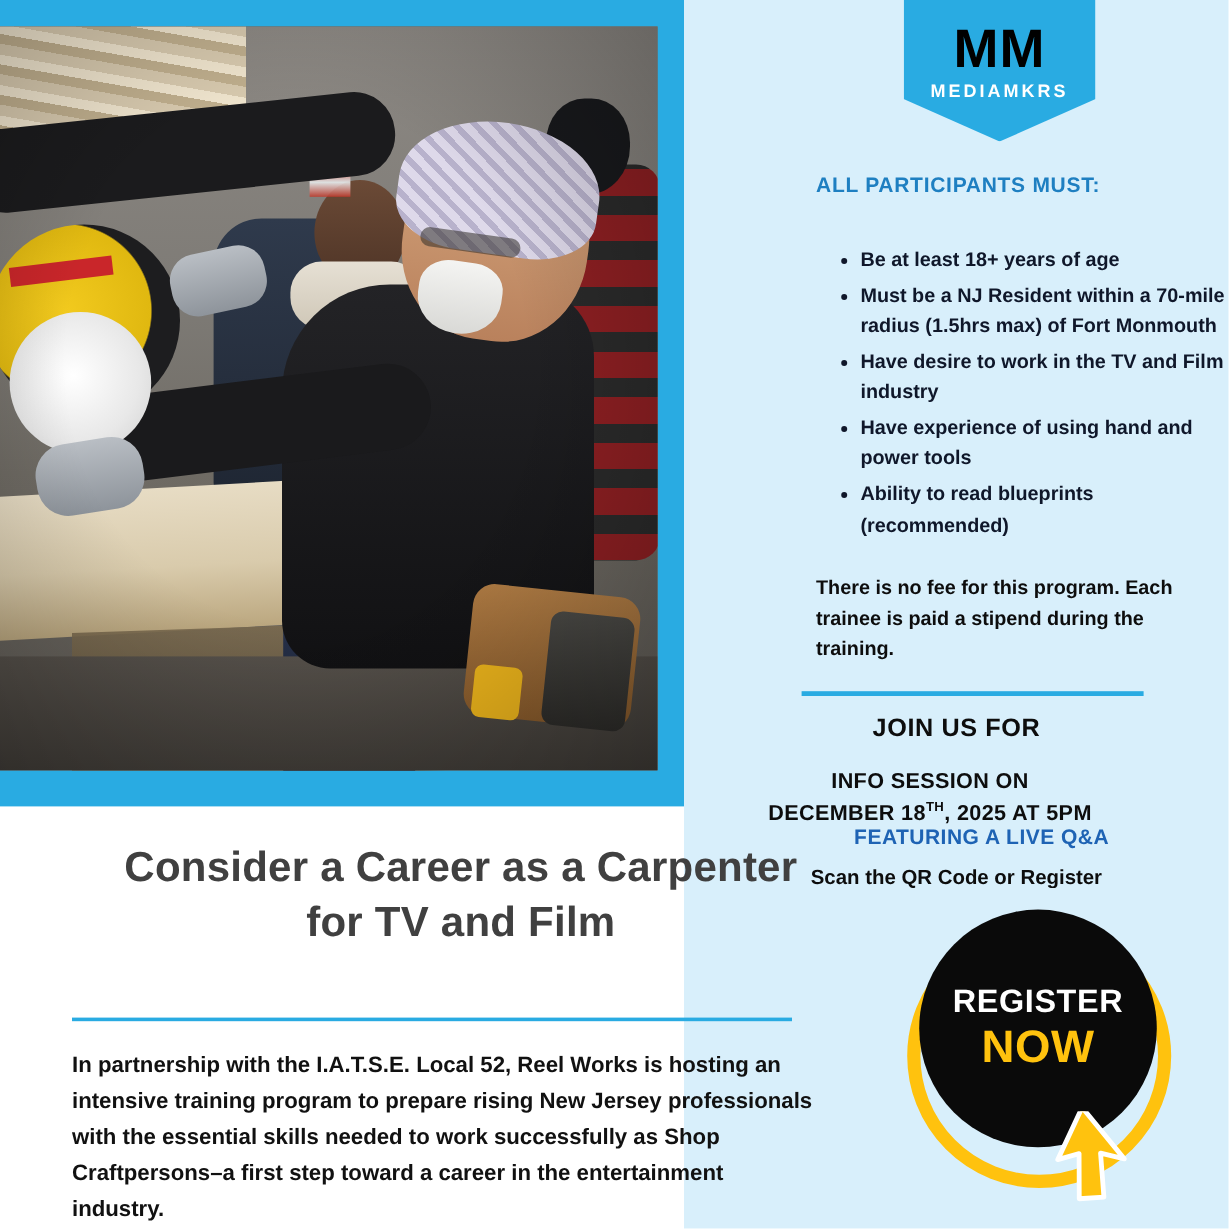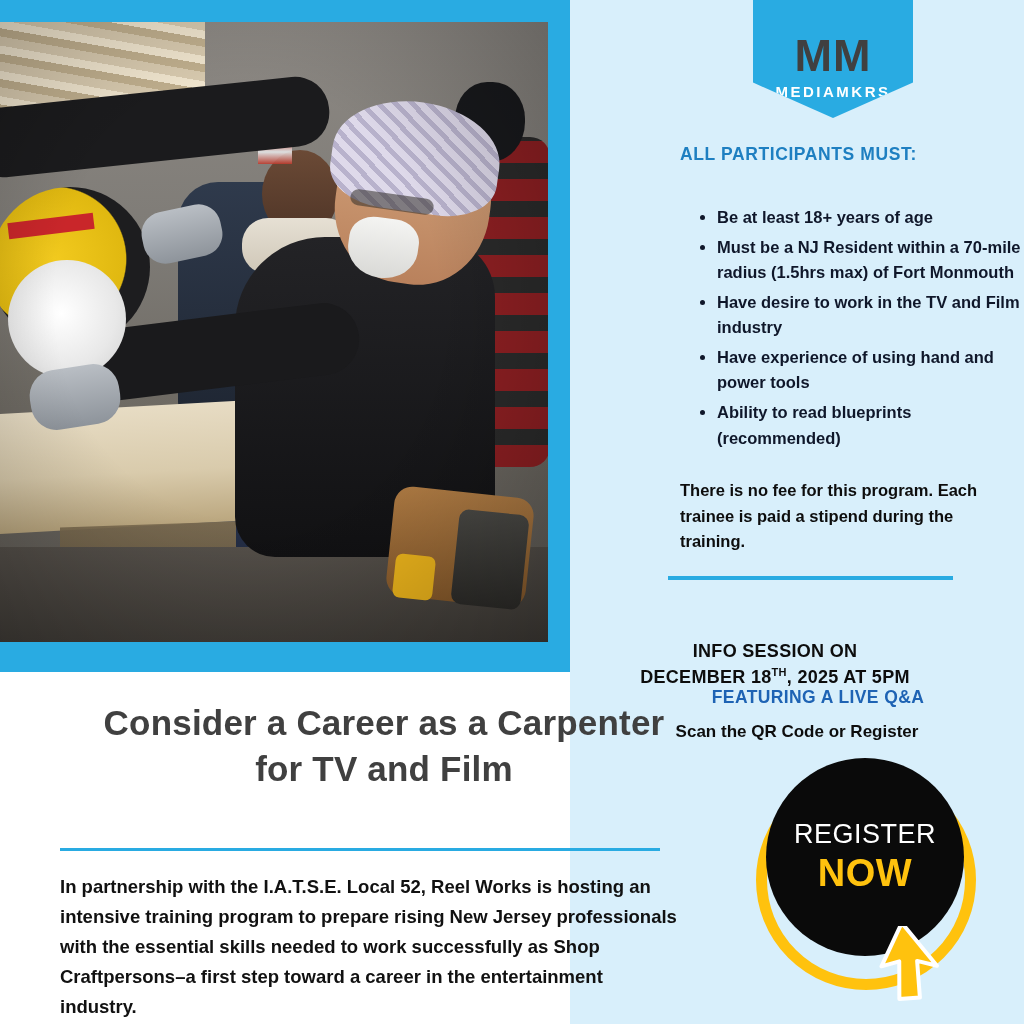--- a/index.html
+++ b/index.html
@@ -34,26 +34,26 @@
     position: absolute;
     left: 183px;
     top: 0;
     width: 160px;
     height: 118px;
     background: #29abe2;
     clip-path: polygon(0 0, 100% 0, 100% 70%, 50% 100%, 0 70%);
     text-align: center;
   }
   .logo-mm {
-    color: #404040;
+    color: #000000;
     font-size: 45px;
     font-weight: bold;
     letter-spacing: 1px;
     line-height: 1;
-    padding-top: 33px;
+    padding-top: 18px;
   }
   .logo-sub {
     color: #ffffff;
     font-size: 15px;
     font-weight: bold;
     letter-spacing: 2.5px;
     padding-top: 5px;
   }
 
   .req-title {
@@ -431,21 +431,21 @@
     border-radius: 50%;
     background: #0a0a0a;
     display: flex;
     flex-direction: column;
     align-items: center;
     justify-content: center;
   }
   .register-line1 {
     color: #ffffff;
     font-size: 27px;
-    font-weight: normal;
+    font-weight: bold;
     letter-spacing: 0.5px;
   }
   .register-line2 {
     color: #ffc20e;
     font-size: 38px;
     font-weight: bold;
     letter-spacing: 0.5px;
     margin-top: 2px;
   }
   .cursor-arrow {
@@ -475,20 +475,21 @@
       <li>Must be a NJ Resident within a 70-mile radius (1.5hrs max) of Fort Monmouth</li>
       <li>Have desire to work in the TV and Film industry</li>
       <li>Have experience of using hand and power tools</li>
       <li>Ability to read blueprints (recommended)</li>
     </ul>
 
     <div class="fee-note">There is no fee for this program. Each trainee is paid a stipend during the training.</div>
 
     <div class="divider-blue"></div>
 
+    <div class="join-us">JOIN US FOR</div>
 
     <div class="info-session">
       <div>INFO SESSION ON</div>
       <div><span>DECEMBER 18</span><sup>TH</sup><span>, 2025 AT 5PM</span></div>
     </div>
 
     <div class="featuring">FEATURING A LIVE Q&amp;A</div>
 
     <div class="cut-text">Scan the QR Code or Register</div>
   </div>

